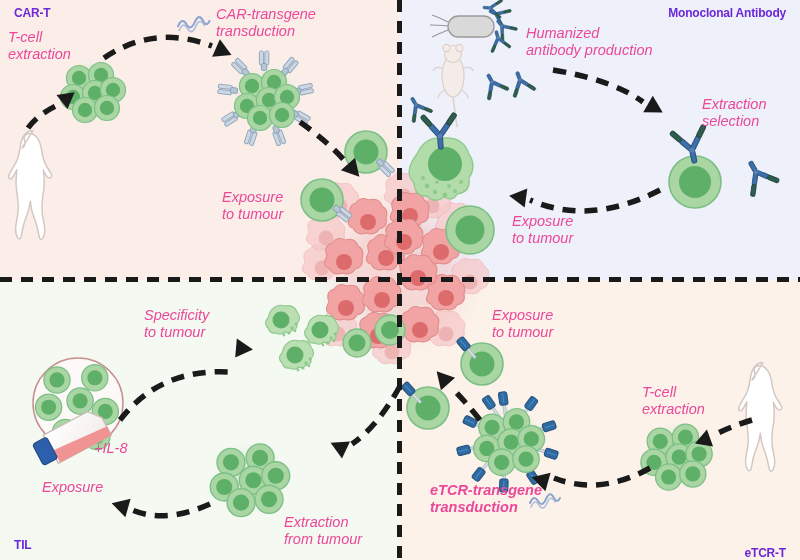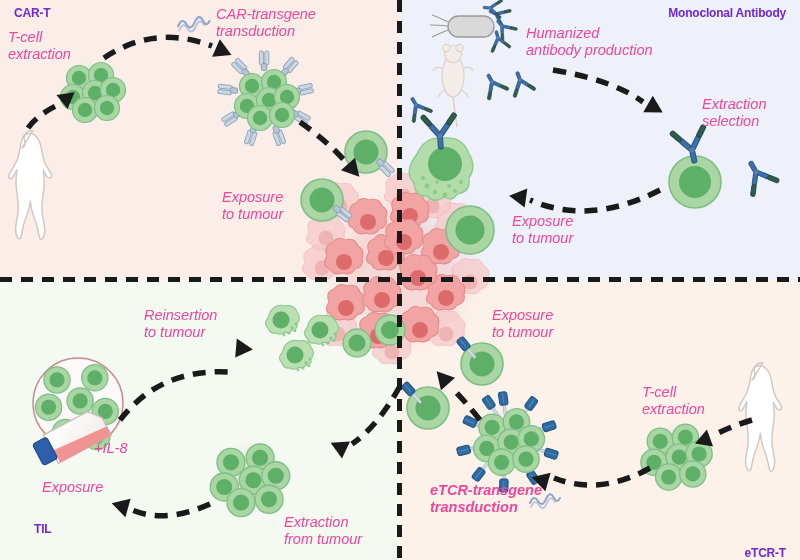--- a/index.html
+++ b/index.html
@@ -17,21 +17,21 @@
 
   .divider{position:absolute;z-index:40;}
   #div-v{left:397px;top:0;width:5px;height:560px;
     background-image:repeating-linear-gradient(to bottom,#1a1a1a 0px,#1a1a1a 12px,rgba(0,0,0,0) 12px,rgba(0,0,0,0) 21px);}
   #div-h{left:0;top:277px;width:800px;height:5px;
     background-image:repeating-linear-gradient(to right,#1a1a1a 0px,#1a1a1a 12px,rgba(0,0,0,0) 12px,rgba(0,0,0,0) 21px);}
 
   .quad-title{position:absolute;z-index:60;font-weight:bold;font-size:12px;color:#6d28d9;letter-spacing:-0.2px;white-space:nowrap;}
   #title-cart{left:14px;top:6px;}
   #title-mab{right:14px;top:6px;}
-  #title-til{left:14px;bottom:24px;margin-left:20px;}
+  #title-til{left:14px;bottom:8px;}
   #title-etcr{right:14px;bottom:0;}
 
   .lbl{position:absolute;z-index:60;font-style:italic;font-size:14.5px;line-height:1.16;color:#ec4899;white-space:pre-line;}
 
   svg.layer{position:absolute;left:0;top:0;width:800px;height:560px;overflow:visible;}
   #art{z-index:20;}
   #arrows{z-index:50;}
 </style>
 </head>
 <body>
@@ -432,21 +432,21 @@
   <div class="lbl" style="left:222px;top:189px;">Exposure
 to tumour</div>
 
   <div class="lbl" style="left:518px;top:25px;margin-left:8px;">Humanized
 antibody production</div>
   <div class="lbl" style="left:702px;top:96px;">Extraction
 selection</div>
   <div class="lbl" style="left:512px;top:213px;">Exposure
 to tumour</div>
 
-  <div class="lbl" style="left:144px;top:307px;">Reinsertion
+  <div class="lbl" style="left:144px;top:307px;">Specificity
 to tumour</div>
   <div class="lbl" style="left:94px;top:440px;">+IL-8</div>
   <div class="lbl" style="left:42px;top:479px;">Exposure</div>
   <div class="lbl" style="left:284px;top:514px;">Extraction
 from tumour</div>
 
   <div class="lbl" style="left:492px;top:307px;">Exposure
 to tumour</div>
   <div class="lbl" style="left:642px;top:384px;">T-cell
 extraction</div>

